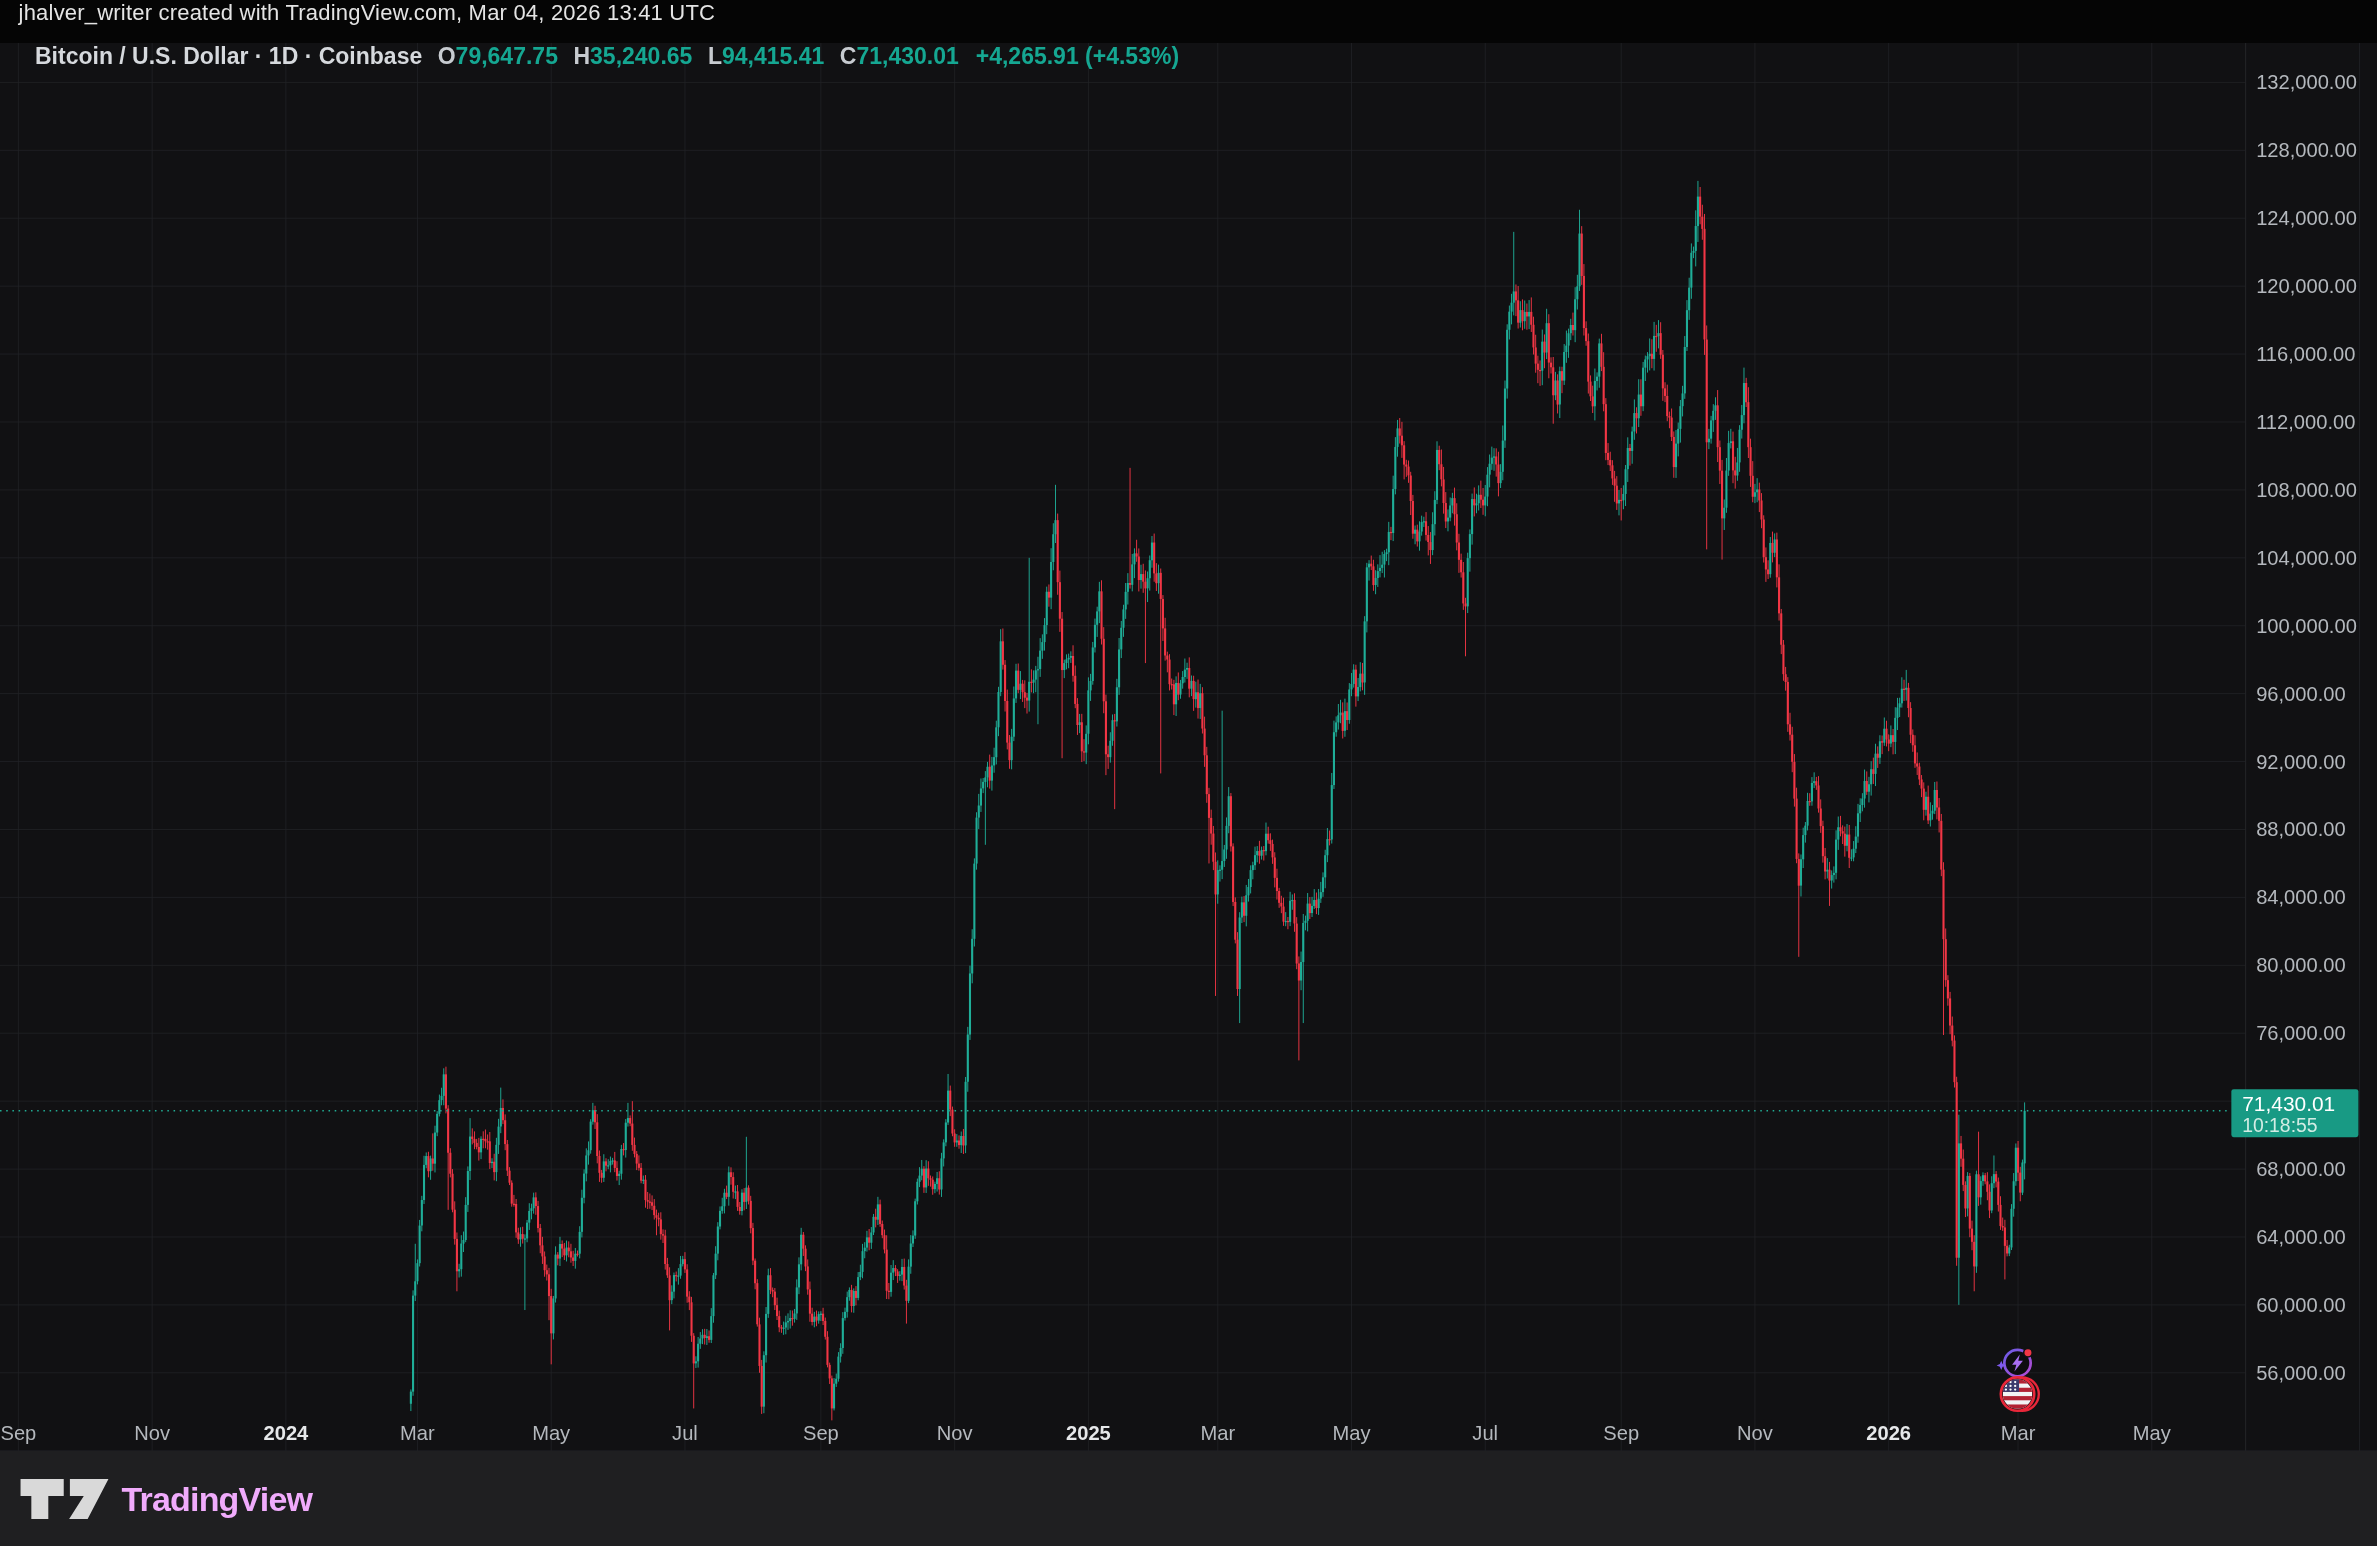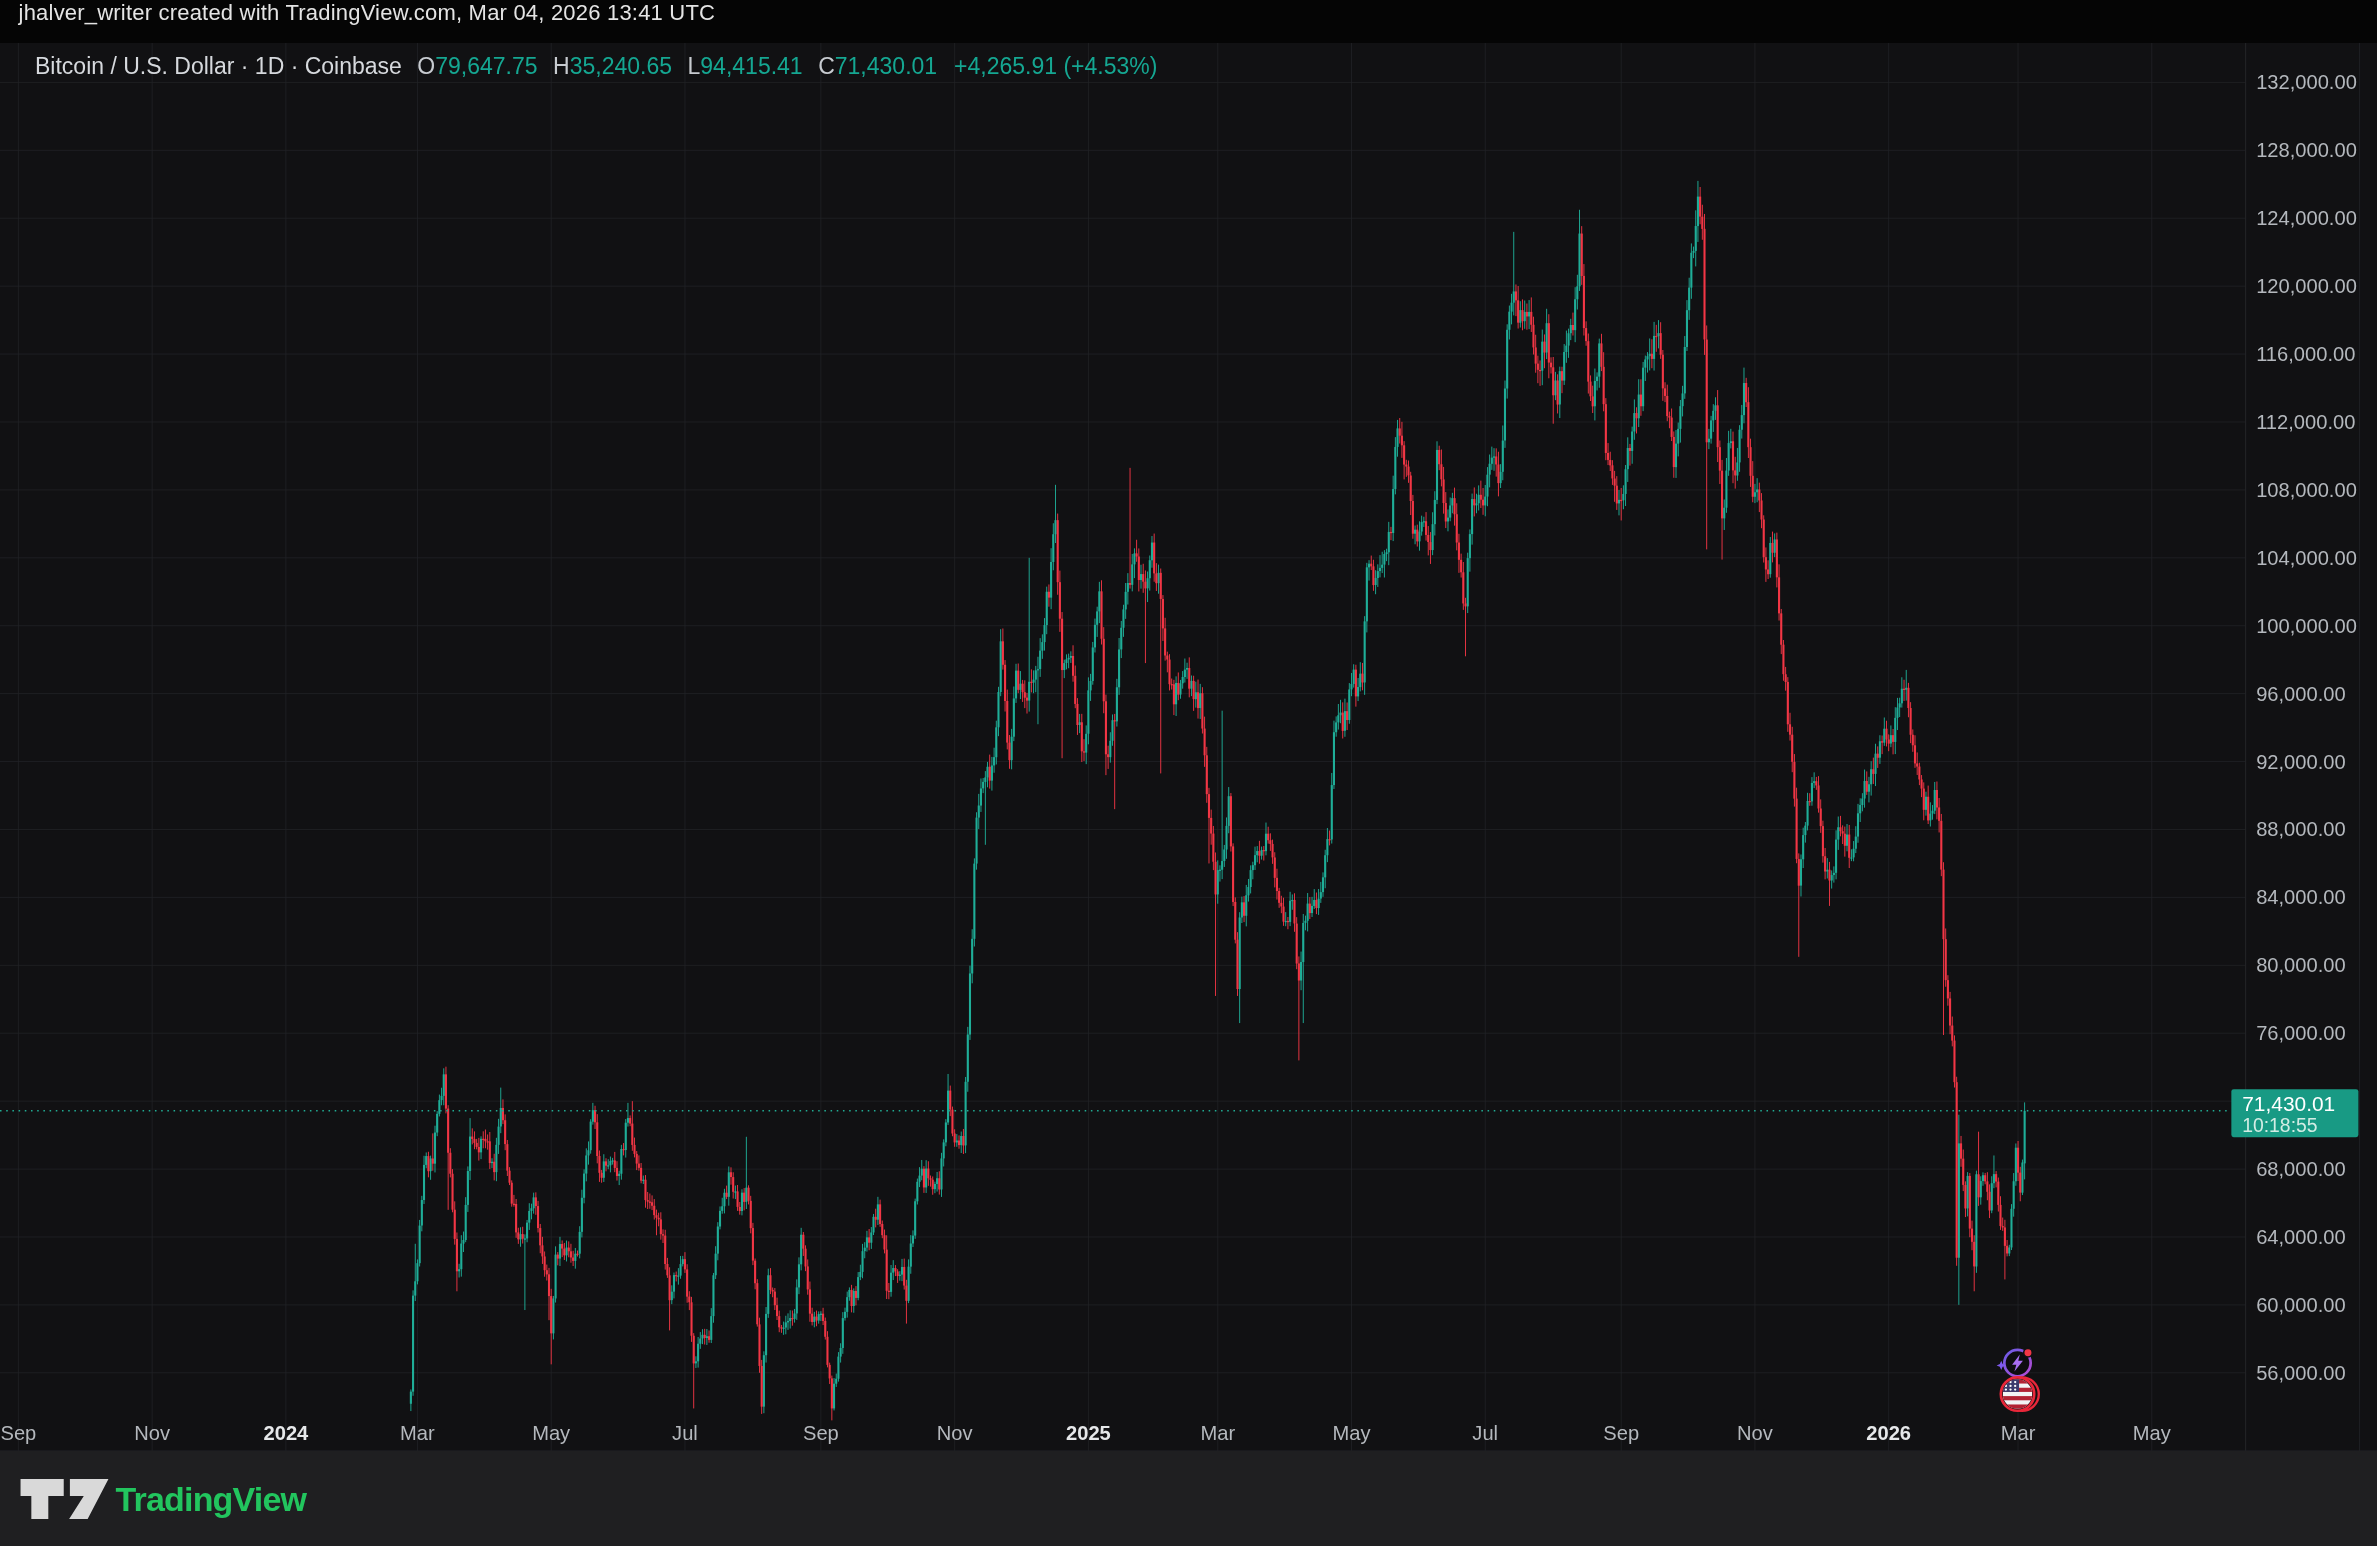--- a/index.html
+++ b/index.html
@@ -1,32 +1,32 @@
 <!DOCTYPE html>
 <html style="font-size:12.4px"><head>
 <meta charset="utf-8">
 <style>
   html,body{margin:0;padding:0;background:#050505;}
   #stage{position:relative;width:2377px;height:1547px;overflow:hidden;
          font-family:"Liberation Sans","DejaVu Sans",sans-serif;background:#111113;}
   #topbar{position:absolute;left:0;top:0;width:2377px;height:43px;background:#050505;
           display:flex;align-items:flex-start;z-index:5;}
   #topbar .attr{color:#e4e4e4;font-size:22px;padding-left:18.6px;letter-spacing:0.2px;}
-  #legend{position:absolute;left:35px;top:51px;height:31px;display:flex;align-items:center;
-          font-size:23px;z-index:5;white-space:nowrap;}
+  #legend{position:absolute;left:35px;top:41px;height:31px;display:flex;align-items:center;
+          font-size:23px;z-index:5;white-space:nowrap;font-weight:bold;}
   #legend .sym{color:#d6d9dd;}
   #legend .tok{margin-left:15.5px;}
   #legend .ltr{color:#c7cbd0;}
   #legend .val{color:#15a792;}
   #legend .chg{color:#15a792;margin-left:17px;}
   #chart-svg{position:absolute;left:0;top:0;z-index:1;}
   #footer{position:absolute;left:0;top:1451px;width:2377px;height:96px;background:#1f1f21;
           display:flex;align-items:center;z-index:4;}
   #logo{display:flex;align-items:center;margin-left:19.4px;}
-  #logo .word{color:#22c55e;font-size:34px;font-weight:800;letter-spacing:-0.8px;margin-left:5px;}
+  #logo .word{color:#f0abfc;font-size:34px;font-weight:800;letter-spacing:-0.8px;margin-left:11px;}
 </style>
 </head>
 <body>
 
 <div id="stage">
 
   <svg id="chart-svg" width="2377" height="1547" viewBox="0 0 3068 1996">
     <g id="hgrid">
         <line x1="0" x2="2898" y1="106.0" y2="106.0" stroke="#222327"></line>
         <line x1="0" x2="2898" y1="193.7" y2="193.7" stroke="#222327"></line>

